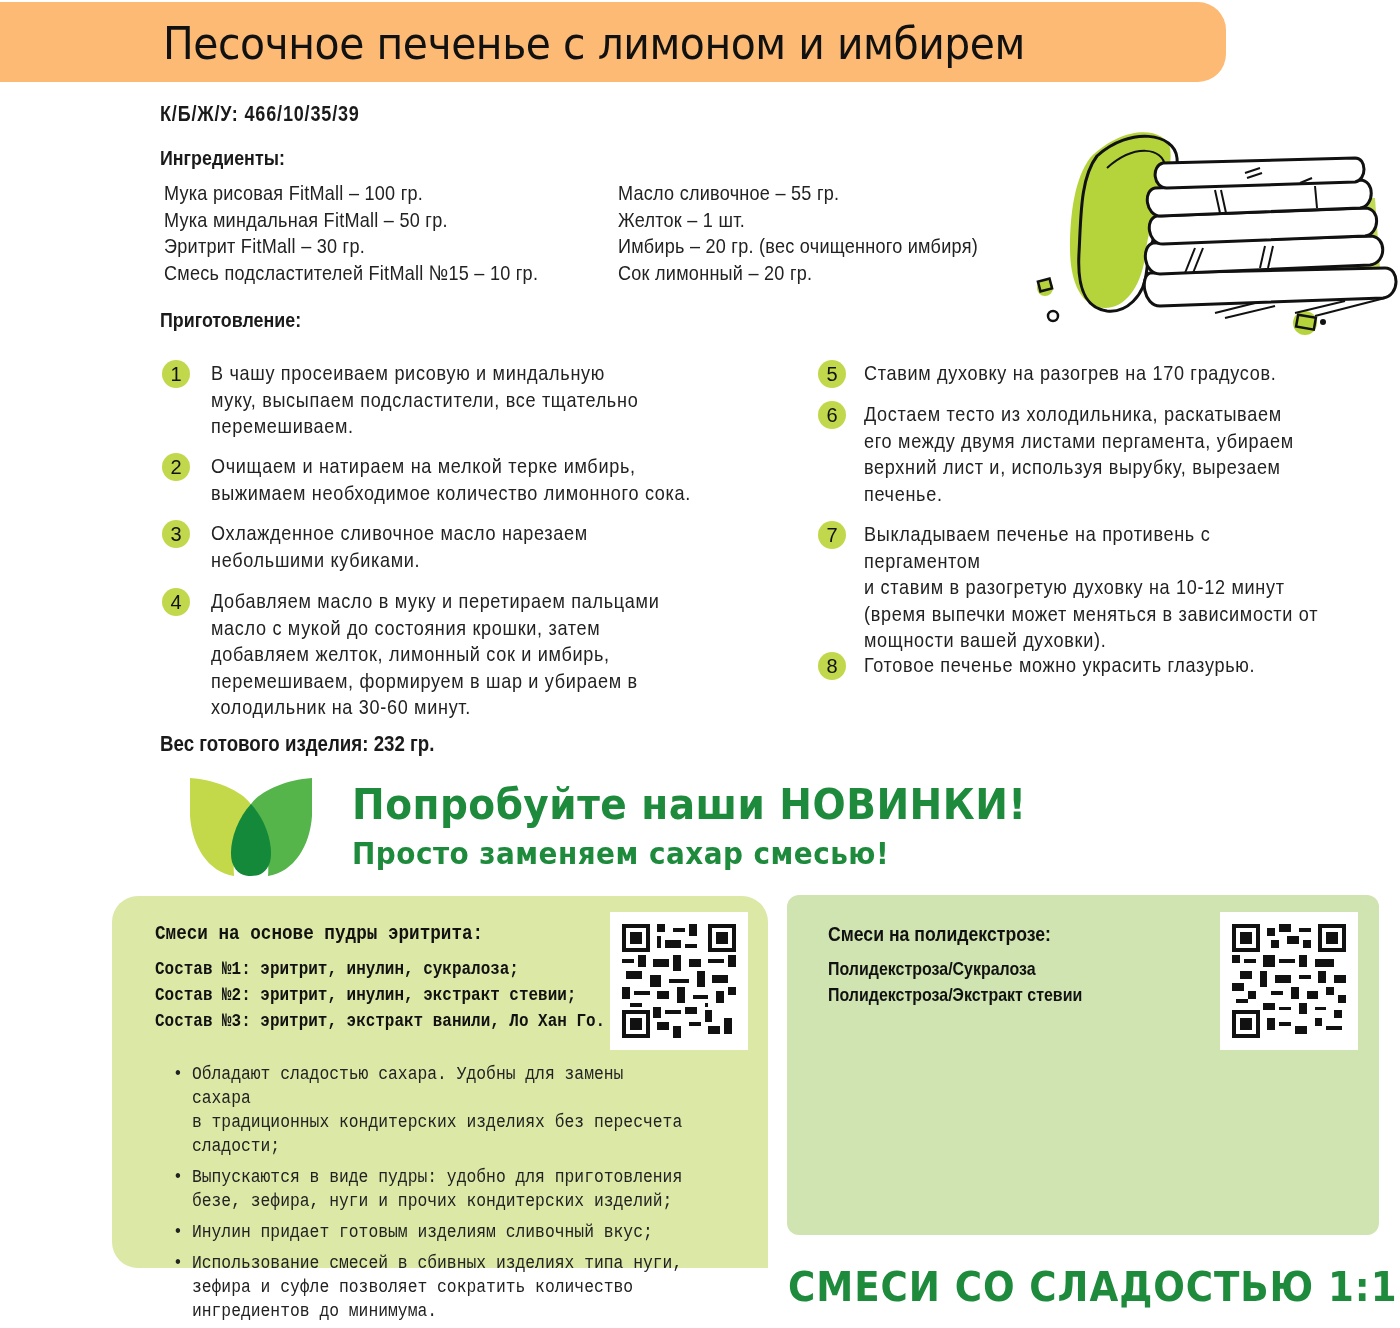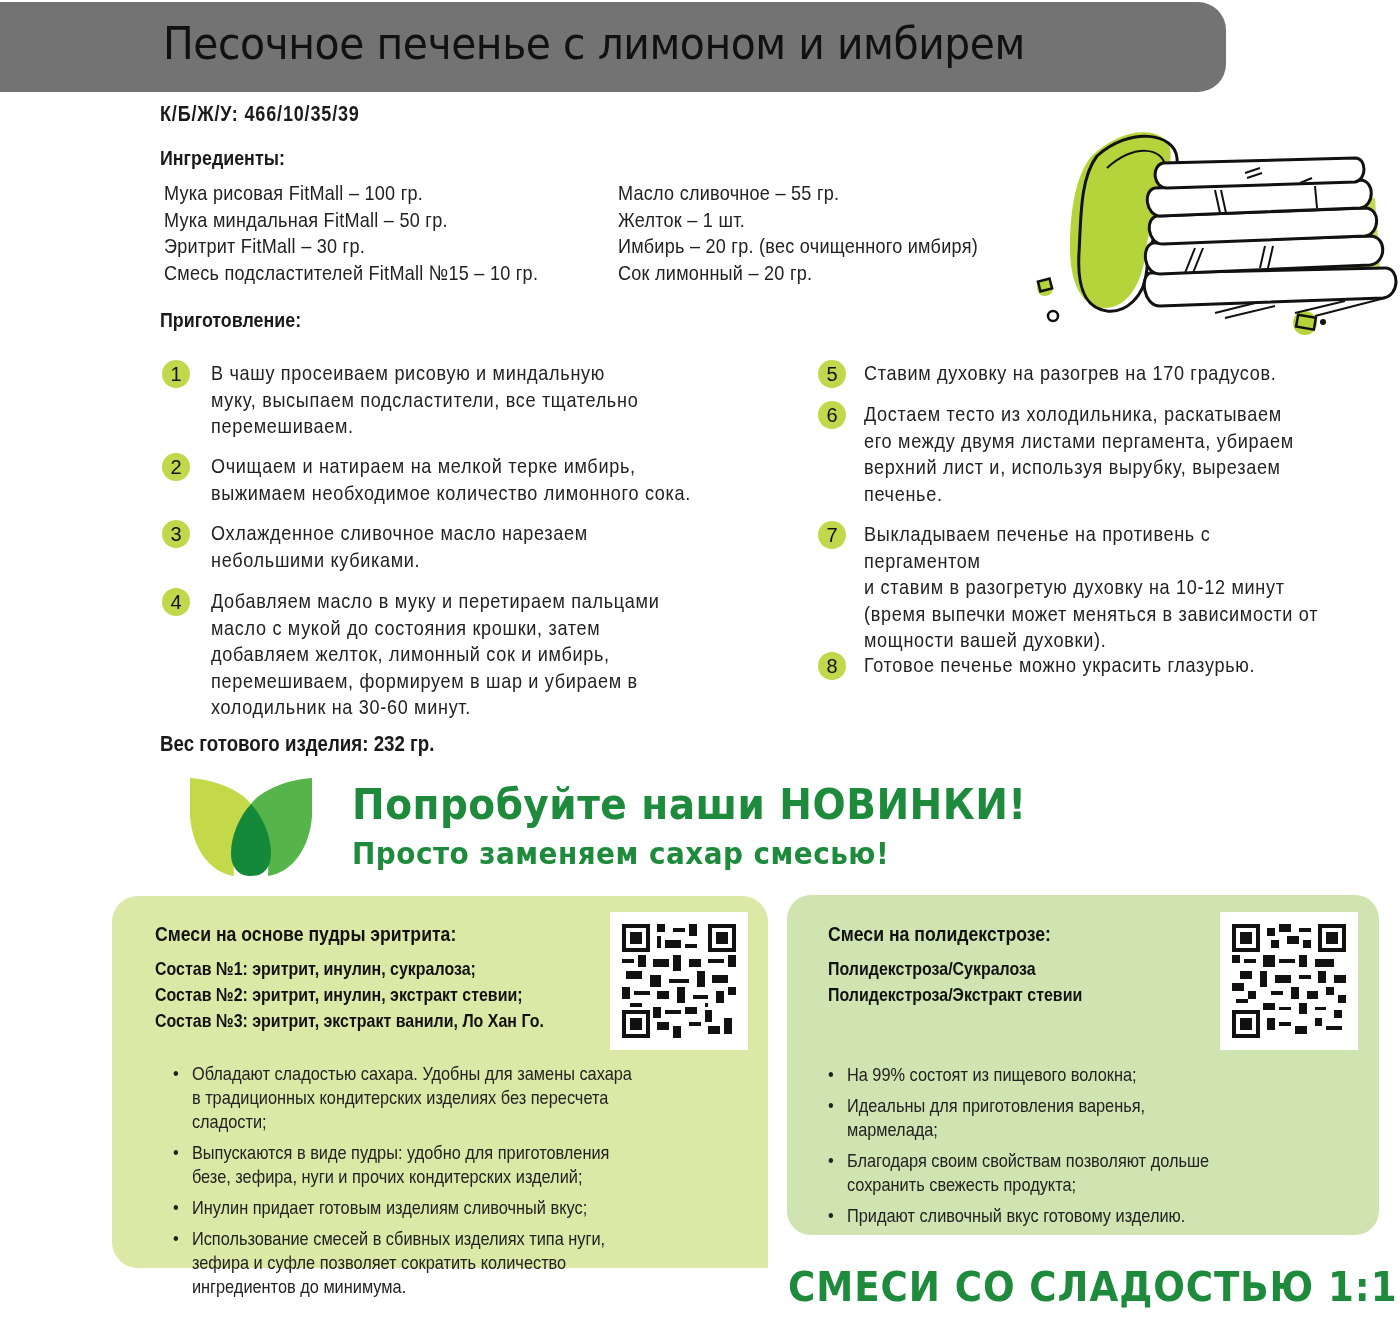--- a/index.html
+++ b/index.html
@@ -1,21 +1,21 @@
 <!DOCTYPE html>
 <html><head>
 <meta charset="utf-8">
 <style>
   * { box-sizing: border-box; margin: 0; padding: 0; }
   html, body { width: 1400px; height: 1328px; background: #ffffff; overflow: hidden; }
   body { position: relative; font-family: "Liberation Sans", sans-serif; color: #1a1a1a; }
 
   .title-bar {
-    position: absolute; left: 0; top: 2px; width: 1226px; height: 90px;
-    background: #737373; border-radius: 0 28px 28px 0;
+    position: absolute; left: 0; top: 2px; width: 1226px; height: 80px;
+    background: #fdba74; border-radius: 0 28px 28px 0;
   }
   .title-text {
     position: absolute; left: 163px; top: 16px;
     font-family: "DejaVu Sans", sans-serif; font-size: 44px; font-weight: 400;
     letter-spacing: -0.5px; color: #111; transform: scaleX(0.93); transform-origin: left center;
     white-space: nowrap;
   }
 
   .kbju { position: absolute; left: 160px; top: 101px; font-size: 22px; font-weight: 700; letter-spacing: 1px; transform: scaleX(0.82); transform-origin: left top; white-space: nowrap; }
 
@@ -34,22 +34,22 @@
   }
   .step-text { font-size: 21px; line-height: 26.5px; color: #222; letter-spacing: 0.8px; transform: scaleX(0.86); transform-origin: left top; white-space: pre-line; }
 
   .weight { position: absolute; left: 160px; top: 731px; font-size: 22px; font-weight: 700; transform: scaleX(0.85); transform-origin: left top; white-space: nowrap; }
 
   .logo { position: absolute; left: 190px; top: 776px; width: 122px; height: 100px; }
 
   .promo-title { position: absolute; left: 352px; top: 780px; font-family: "DejaVu Sans", sans-serif; font-size: 42px; font-weight: 700; color: #1e8a3c; transform: scaleX(0.93); transform-origin: left top; white-space: nowrap; letter-spacing: 0.5px; }
   .promo-sub { position: absolute; left: 352px; top: 836px; font-family: "DejaVu Sans", sans-serif; font-size: 30px; font-weight: 700; color: #1e8a3c; transform: scaleX(0.93); transform-origin: left top; white-space: nowrap; letter-spacing: 0.5px; }
 
-  .card { position: absolute; border-radius: 24px; }
-  .card-left { left: 112px; top: 896px; width: 656px; height: 372px; background: #dbe8a6; border-radius: 26px 26px 0 26px; }
+  .card { position: absolute; border-radius: 12px; }
+  .card-left { left: 112px; top: 896px; width: 656px; height: 372px; background: #dbe8a6; border-radius: 26px 26px 0 26px; font-family: Liberation Mono, monospace; }
   .card-right { left: 787px; top: 895px; width: 592px; height: 340px; background: #cfe4b0; }
 
   .card-heading { position: absolute; font-size: 21px; font-weight: 700; color: #111; transform: scaleX(0.84); transform-origin: left top; white-space: nowrap; }
   .card-line { position: absolute; font-size: 19px; font-weight: 700; color: #111; transform: scaleX(0.84); transform-origin: left top; white-space: nowrap; line-height: 26.5px; }
 
   .qr { position: absolute; background: #fff; padding: 12px; }
   .qr svg { display: block; }
 
   .bullets { position: absolute; list-style: none; }
   .bullets li { position: relative; padding-left: 22px; font-size: 19px; line-height: 24px; color: #222; margin-bottom: 7px; transform: scaleX(0.86); transform-origin: left top; white-space: pre-line; }
@@ -290,23 +290,15 @@
           <rect x="21" y="21" width="3" height="1"></rect>
         <rect x="9" y="24" width="2" height="3"></rect>
           <rect x="12" y="25" width="3" height="1"></rect>
           <rect x="16" y="26" width="3" height="2"></rect>
         <rect x="21" y="24" width="2" height="2"></rect>
           <rect x="24" y="26" width="4" height="1"></rect>
           <rect x="26" y="22" width="2" height="2"></rect>
       </g>
     </svg>
   </div>
-  <ul class="bullets" style="left:41px; top:168px;">
-    <li>На 99% состоят из пищевого волокна;</li>
-    <li>Идеальны для приготовления варенья,
-мармелада;</li>
-    <li>Благодаря своим свойствам позволяют дольше
-сохранить свежесть продукта;</li>
-    <li>Придают сливочный вкус готовому изделию.</li>
-  </ul>
 </div>
 
 <div class="footer-slogan">СМЕСИ СО СЛАДОСТЬЮ 1:1</div>
 
 </body></html>

